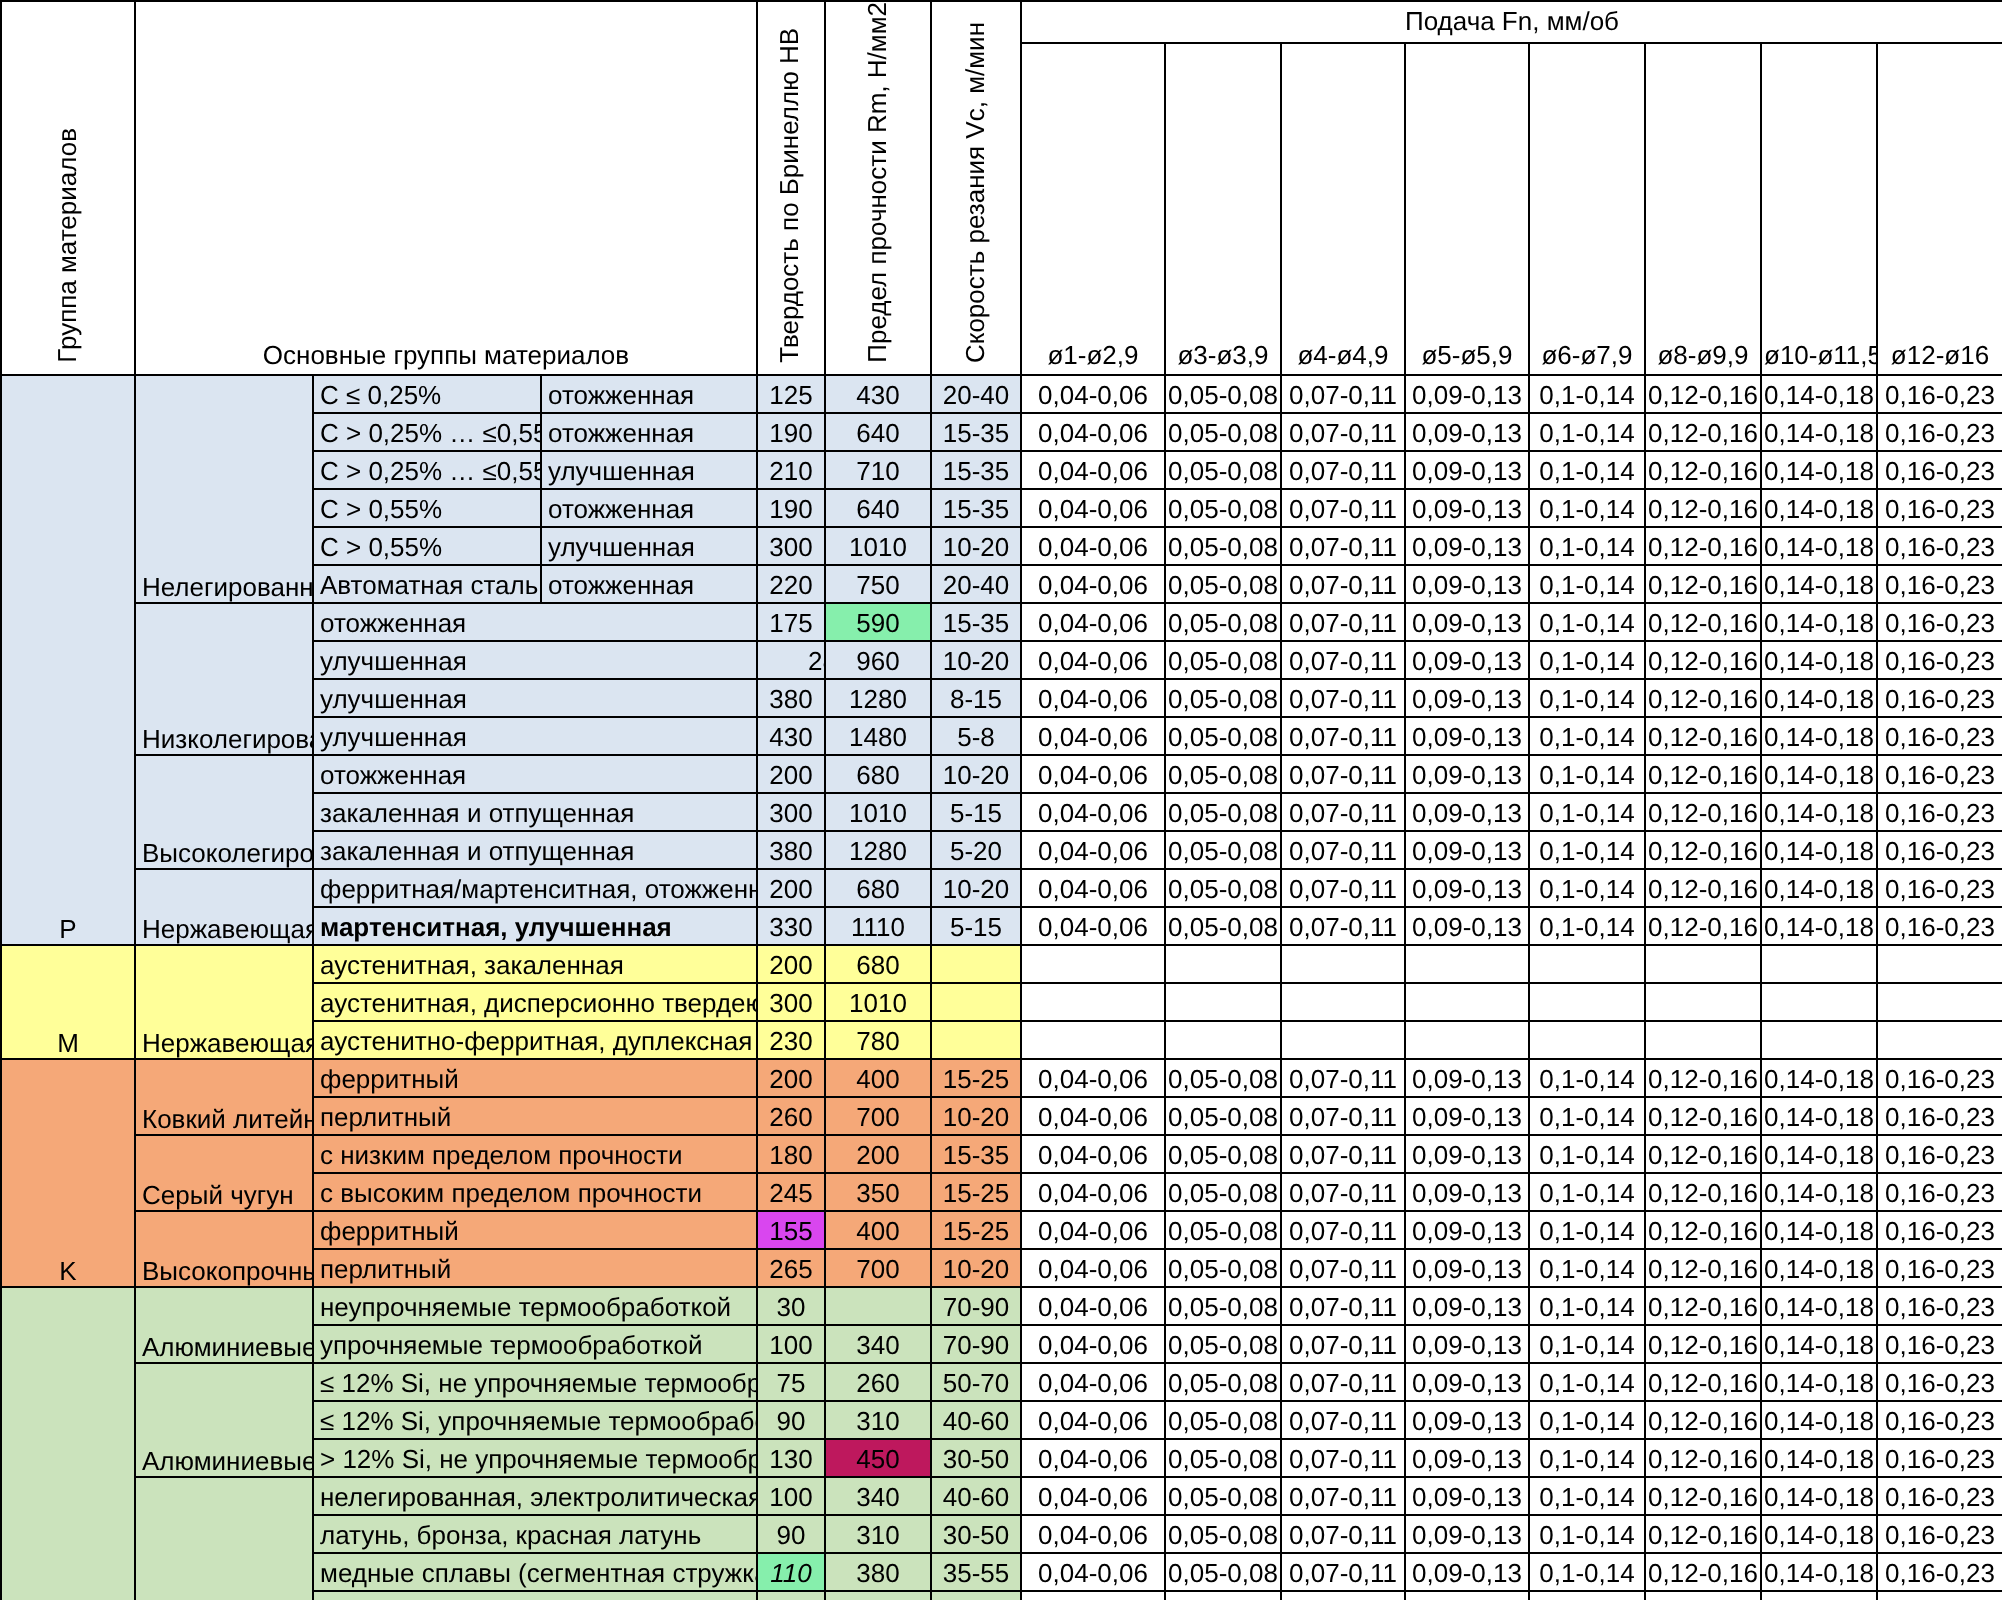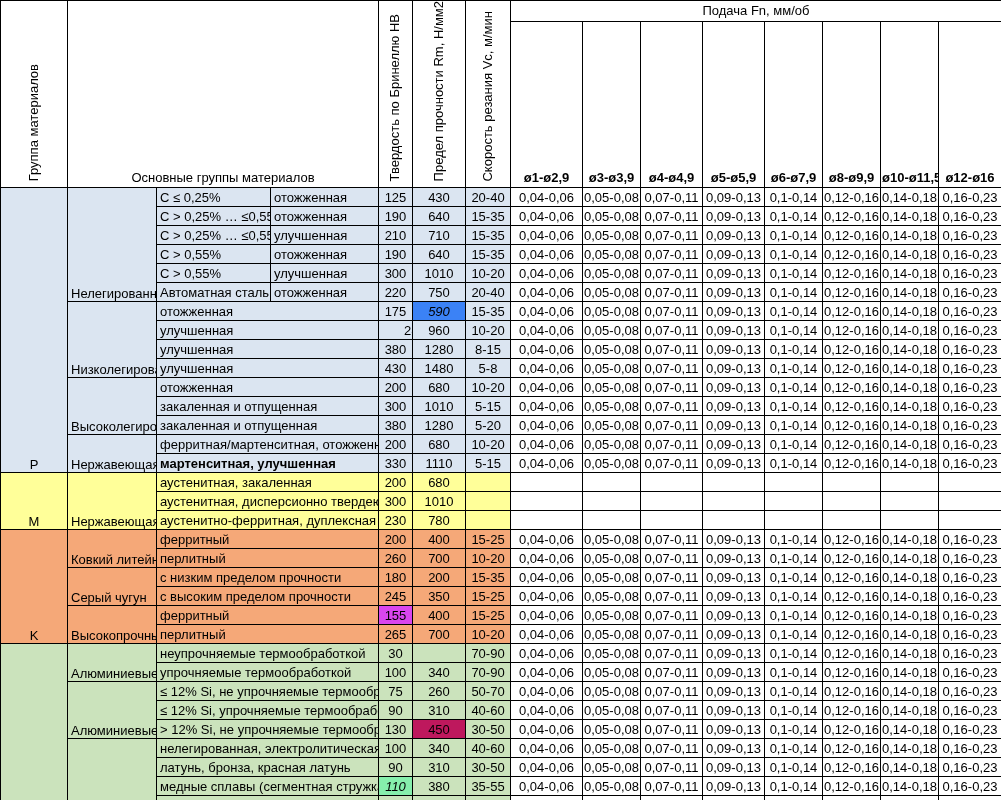--- a/index.html
+++ b/index.html
@@ -21,21 +21,21 @@
     white-space: nowrap;
     box-sizing: border-box;
     font-weight: normal;
     height: 19px;
     background: #fff;
   }
   tr.h1 { height: 17px; }
   tr.h2 { height: 153px; }
   th.feed-title { text-align: center; vertical-align: middle; }
   th.main-groups { text-align: center; vertical-align: bottom; padding-bottom: 2px; }
-  th.feed-col { text-align: center; vertical-align: bottom; font-weight: bold; padding: 0 1px 2px 1px; }
+  th.feed-col { text-align: center; vertical-align: bottom; font-weight: normal; padding: 0 1px 2px 1px; }
   th.rot { text-align: center; vertical-align: bottom; padding: 0 0 3px 0; }
   th.rot span {
     display: inline-block;
     writing-mode: vertical-rl;
     transform: rotate(180deg);
     white-space: nowrap;
     line-height: 1.1;
   }
   td.letter  { text-align: center; vertical-align: bottom; }
   td.family  { text-align: left;   vertical-align: bottom; }
@@ -174,21 +174,21 @@
           <td class="num">0,09-0,13</td>
           <td class="num">0,1-0,14</td>
           <td class="num">0,12-0,16</td>
           <td class="num">0,14-0,18</td>
           <td class="num">0,16-0,23</td>
         </tr>
         <tr>
           <td rowspan="4" class="family" style="background: rgb(219, 229, 241);">Низколегированная сталь</td>
           <td colspan="2" class="sub" style="background: rgb(219, 229, 241);">отожженная</td>
           <td class="num" style="background: rgb(219, 229, 241);">175</td>
-          <td class="num" style="background: #3b82f6; font-style: italic;">590</td>
+          <td class="num" style="background: #86efac;">590</td>
           <td class="num" style="background: rgb(219, 229, 241);">15-35</td>
           <td class="num">0,04-0,06</td>
           <td class="num">0,05-0,08</td>
           <td class="num">0,07-0,11</td>
           <td class="num">0,09-0,13</td>
           <td class="num">0,1-0,14</td>
           <td class="num">0,12-0,16</td>
           <td class="num">0,14-0,18</td>
           <td class="num">0,16-0,23</td>
         </tr>

